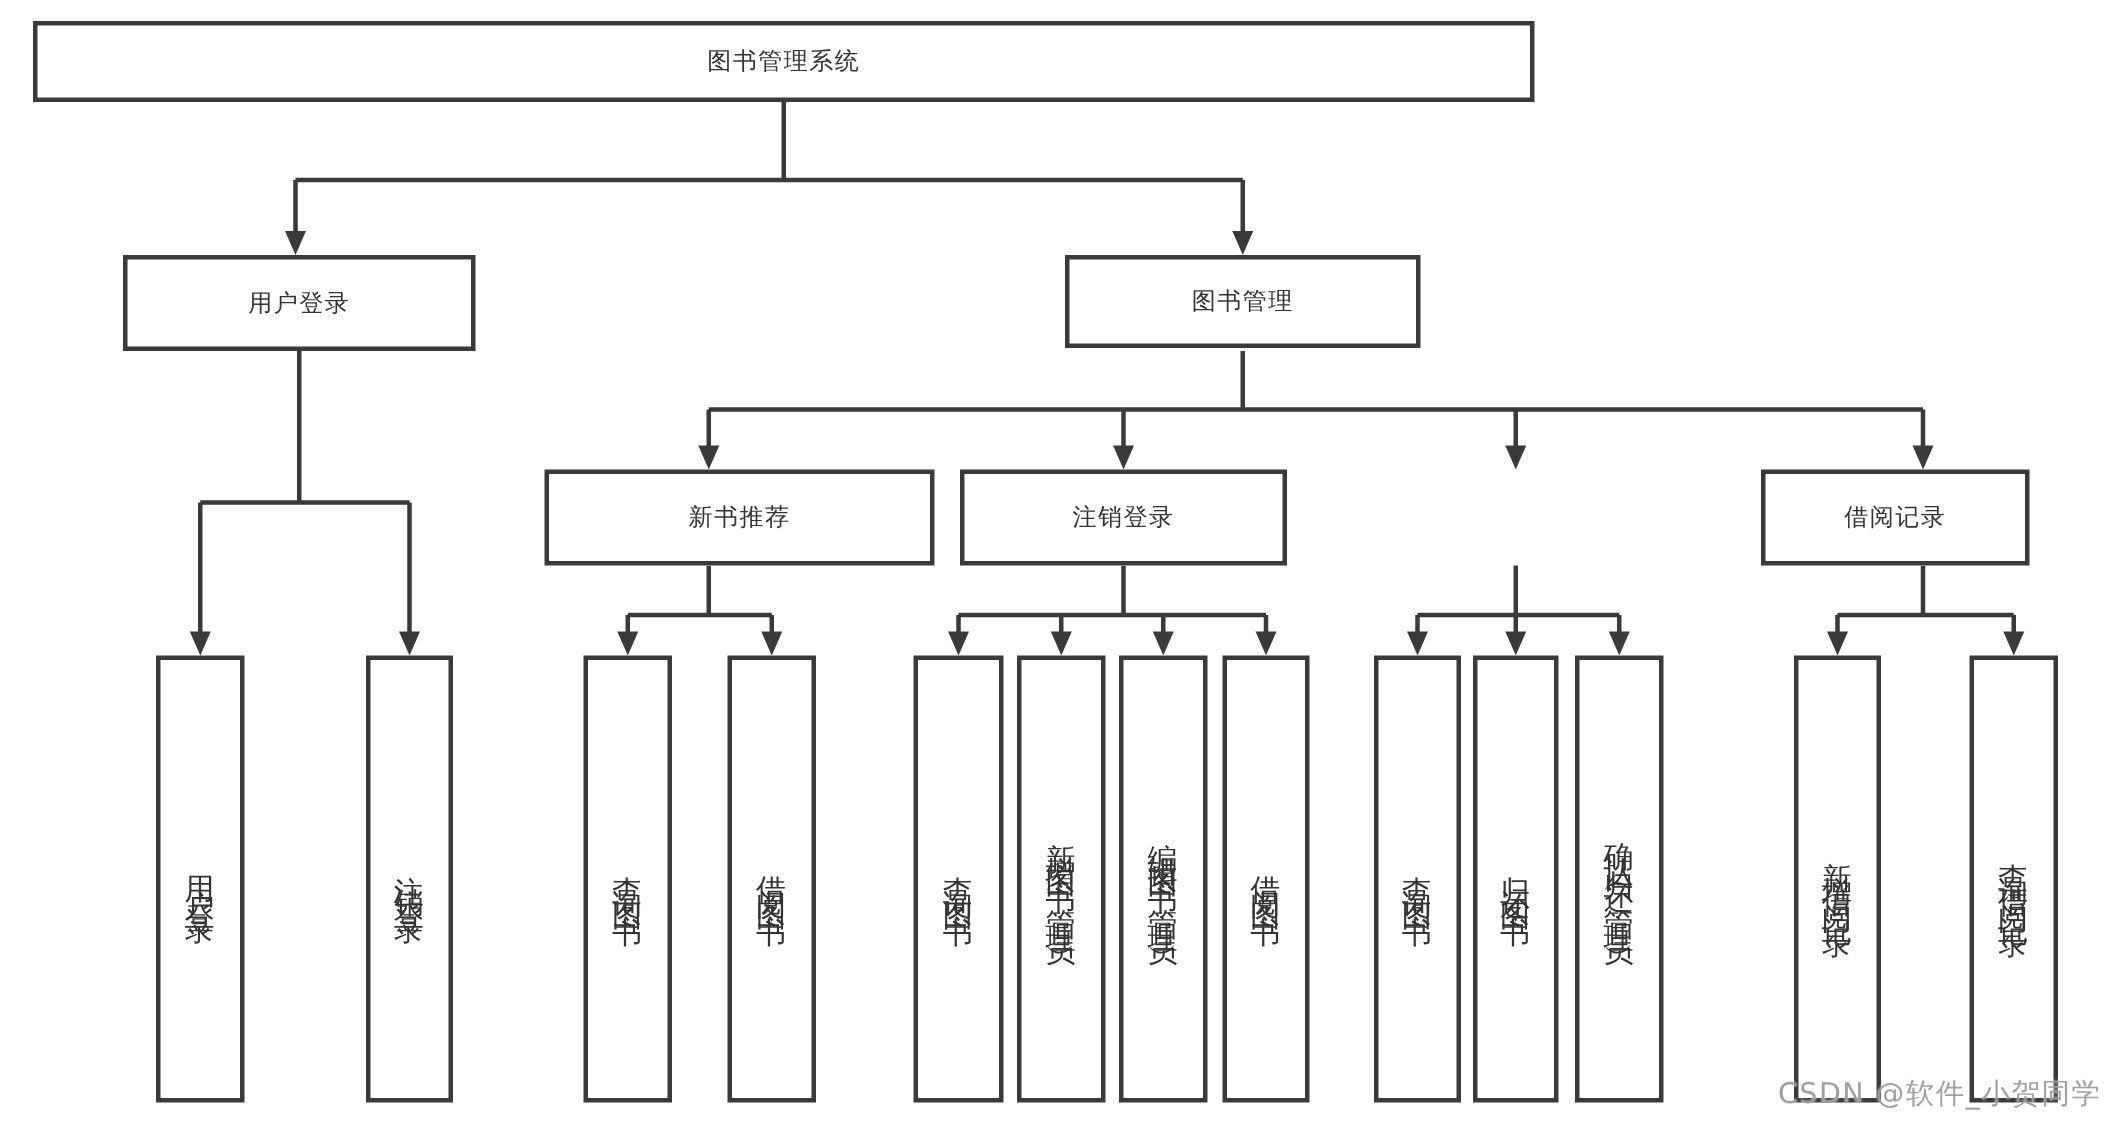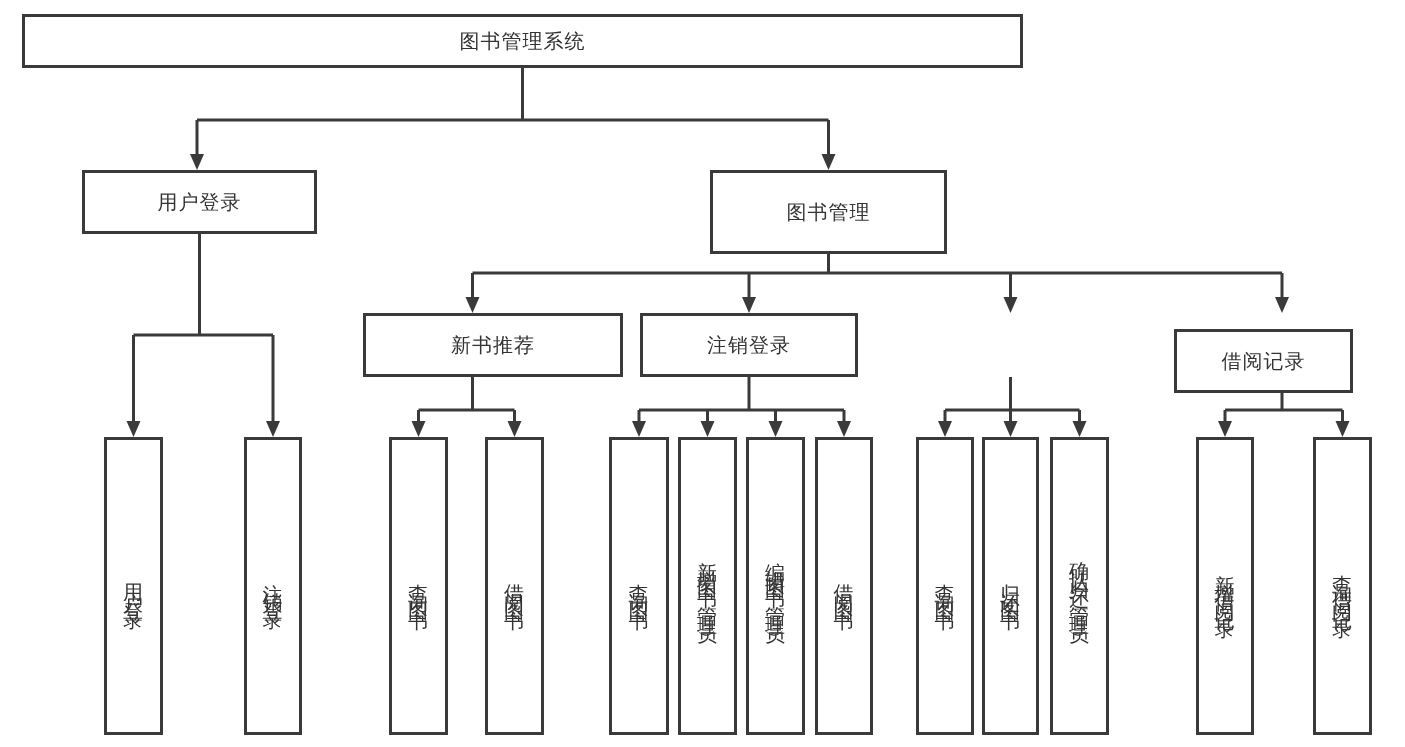--- a/index.html
+++ b/index.html
@@ -10,21 +10,21 @@
     font-family:"DejaVu Sans","Liberation Sans",sans-serif;
     overflow:hidden;
   }
   #wires{position:absolute;left:0;top:0;width:1405px;height:747px;}
   .hbox{
     position:absolute;
     box-sizing:border-box;
     border:3px solid #3a3a3a;
     background:#ffffff;
     display:flex;align-items:center;justify-content:center;
-    font-size:20px;color:#333333;
+    font-size:16px;color:#333333;
     letter-spacing:1px;
     white-space:nowrap;
   }
   .leaf{
     position:absolute;
     box-sizing:border-box;
     border:3px solid #3a3a3a;
     background:#ffffff;
     display:flex;align-items:center;justify-content:center;
   }
@@ -40,25 +40,25 @@
     right:4px;bottom:5px;
     font-size:19px;
     color:rgba(152,152,152,0.92);
     text-shadow:0 0 2px rgba(255,255,255,0.9);
     letter-spacing:1px;
     pointer-events:none;
   }
   
   #root        {left:22px;  top:14px;  width:1001px; height:54px;}
   #user-login  {left:82px;  top:170px; width:235px;  height:64px;}
-  #book-mgmt   {left:710px; top:170px; width:237px;  height:84px;}
+  #book-mgmt   {left:710px; top:170px; width:237px;  height:62px;}
   #sec-0       {left:363px; top:313px; width:260px;  height:64px;}
   #sec-1       {left:640px; top:313px; width:218px;  height:64px;}
   #sec-2       {left:903px; top:313px; width:215px;  height:64px;}
-  #sec-3       {left:1174px;top:329px; width:179px;  height:64px;}
+  #sec-3       {left:1174px;top:313px; width:179px;  height:64px;}
   #g1l0{left:104px; top:437px;width:59px;height:298px;}
   #g1l1{left:244px; top:437px;width:58px;height:298px;}
   #g2l0{left:389px; top:437px;width:59px;height:298px;}
   #g2l1{left:485px; top:437px;width:59px;height:298px;}
   #g3l0{left:609px; top:437px;width:60px;height:298px;}
   #g3l1{left:678px; top:437px;width:59px;height:298px;}
   #g3l2{left:746px; top:437px;width:59px;height:298px;}
   #g3l3{left:815px; top:437px;width:58px;height:298px;}
   #g4l0{left:916px; top:437px;width:58px;height:298px;}
   #g4l1{left:982px; top:437px;width:57px;height:298px;}
@@ -157,13 +157,14 @@
     <span class="vtext">确认归还（管理员）</span>
   </div>
 
   <div id="g5l0" class="leaf">
     <span class="vtext">新增借阅记录</span>
   </div>
   <div id="g5l1" class="leaf">
     <span class="vtext">查询借阅记录</span>
   </div>
 
+  <div id="watermark">CSDN @软件_小贺同学</div>
 </div>
 
 </body></html>

